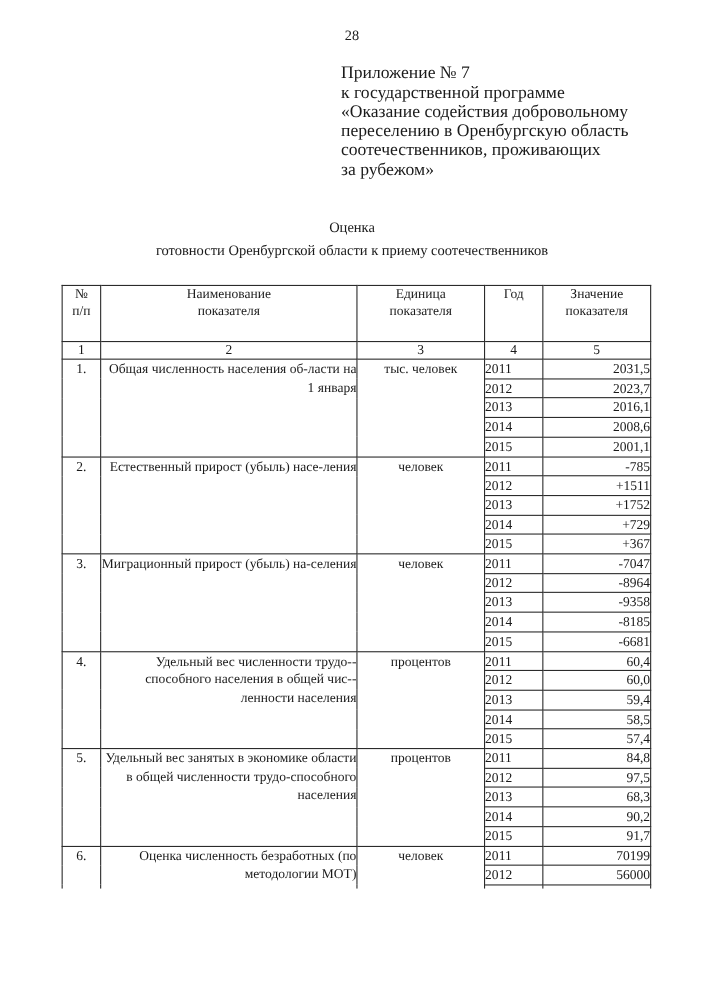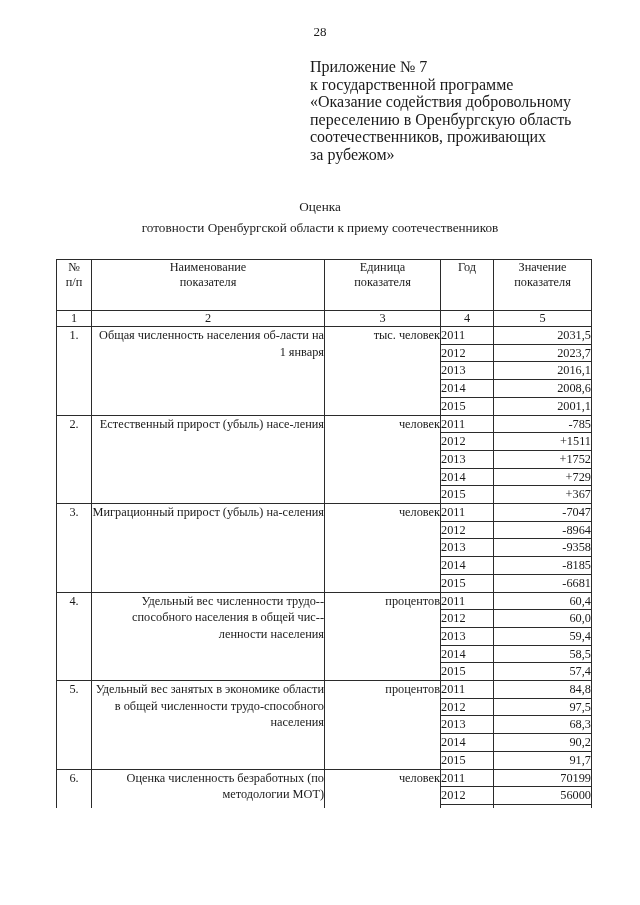--- a/index.html
+++ b/index.html
@@ -97,21 +97,21 @@
   .name-cell {
     padding: 3px 4px 0 6px;
     line-height: 16.5px;
     font-size: 12.3px;
     text-align: right;
   }
   .unit-cell {
     padding: 3px 4px 0 5px;
     line-height: 16.5px;
     font-size: 12.3px;
-    text-align: right;
+    text-align: center;
   }
   .year-cell {
     height: 16.7px;
     text-align: left;
     vertical-align: middle;
     font-size: 12.3px;
     line-height: 16.7px;
   }
   .value-cell {
     height: 16.7px;

